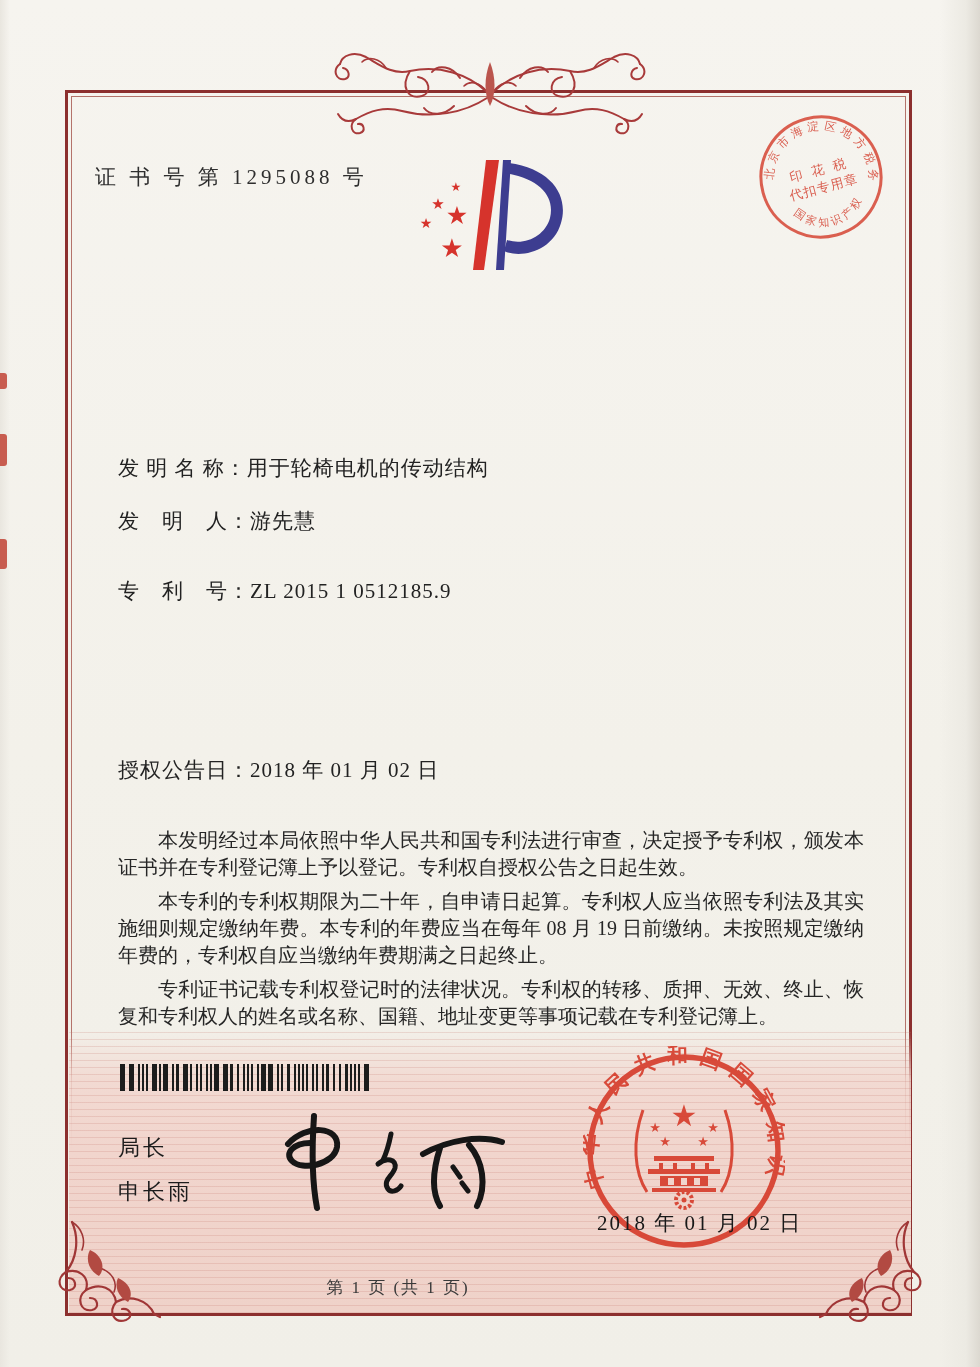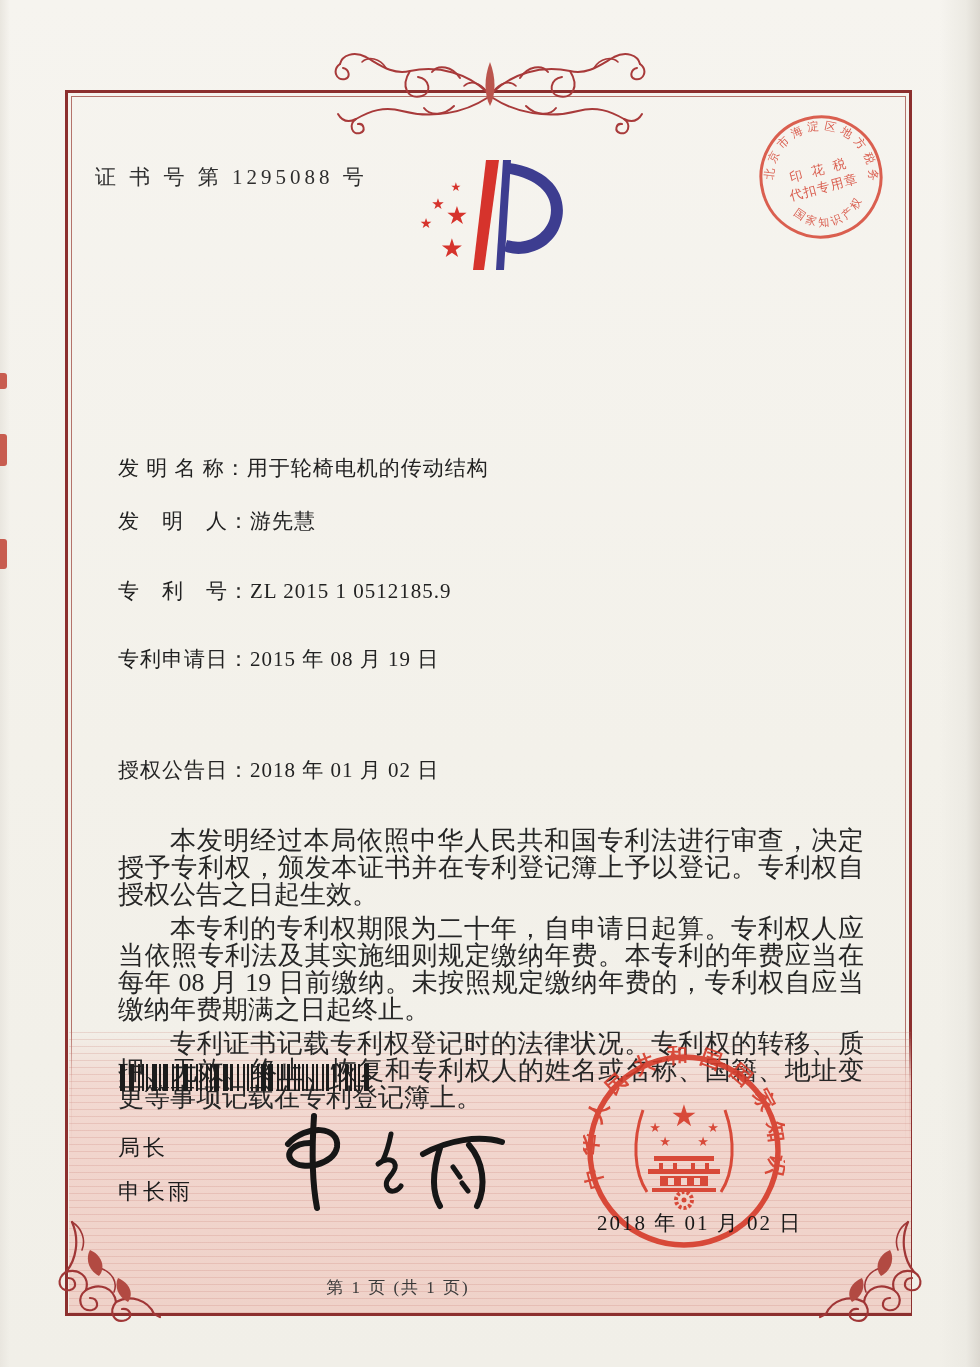--- a/index.html
+++ b/index.html
@@ -31,21 +31,21 @@
       linear-gradient(180deg, rgba(242,214,206,0) 0px, rgba(242,214,206,0.85) 50px, #f1d5cd 120px, #efd2c9 100%);
   }
   
   .cert-no{left:95px; top:163px; font-size:21px; letter-spacing:4px; color:#2e2e2e;}
   .title{
     left:65px; top:293px; width:847px; text-align:center;
     font-size:46px; font-weight:600; color:#101010;
     letter-spacing:31px; padding-left:31px; box-sizing:border-box;
   }
   .field{left:118px; font-size:21px; color:#222; letter-spacing:1px; white-space:nowrap;}
-  .paras{left:118px; top:827px; width:746px; font-size:26px; line-height:27px; color:#262626; text-align:justify;}
+  .paras{left:118px; top:827px; width:746px; font-size:20px; line-height:27px; color:#262626; text-align:justify;}
   .paras p{margin:0 0 7px 0; text-indent:2em;}
   .director{left:118px; top:1133px; font-size:22px; color:#1d1d1d; letter-spacing:3px;}
   .director2{left:118px; top:1177px; font-size:22px; color:#1d1d1d; letter-spacing:3px;}
   .seal-date{left:597px; top:1209px; font-size:21px; color:#181818; letter-spacing:2px;}
   .footer{left:0; top:1276px; width:796px; text-align:center; font-size:17px; color:#3a3a3a; letter-spacing:2px;}
   
   .edge-mark{left:0; width:7px; background:#c24436; border-radius:0 3px 3px 0; opacity:.85; filter:blur(.4px);}
   
   .barcode{left:120px; top:1064px; width:252px; height:27px; display:flex; align-items:stretch;}
   .barcode span{display:block; height:100%;}
@@ -144,21 +144,20 @@
       <text font-size="11" fill="#d64a3a" letter-spacing="3">
         <textPath href="#taxBottom" startOffset="4">国家知识产权局</textPath>
       </text>
     </g>
   </svg>
 
 
   <div class="abs field" style="top:454px;"><span>发 明 名 称：</span><span>用于轮椅电机的传动结构</span></div>
   <div class="abs field" style="top:507px;"><span>发　明　人：</span><span>游先慧</span></div>
   <div class="abs field" style="top:577px;"><span>专　利　号：</span><span>ZL 2015 1 0512185.9</span></div>
-  <div class="abs field" style="top:645px;"><span>专利申请日：</span><span>2015 年 08 月 19 日</span></div>
   <div class="abs field" style="top:756px;"><span>授权公告日：</span><span>2018 年 01 月 02 日</span></div>
 
   <div class="abs paras">
     <p>本发明经过本局依照中华人民共和国专利法进行审查，决定授予专利权，颁发本证书并在专利登记簿上予以登记。专利权自授权公告之日起生效。</p>
     <p>本专利的专利权期限为二十年，自申请日起算。专利权人应当依照专利法及其实施细则规定缴纳年费。本专利的年费应当在每年 08 月 19 日前缴纳。未按照规定缴纳年费的，专利权自应当缴纳年费期满之日起终止。</p>
     <p>专利证书记载专利权登记时的法律状况。专利权的转移、质押、无效、终止、恢复和专利权人的姓名或名称、国籍、地址变更等事项记载在专利登记簿上。</p>
   </div>
 
   <div class="abs barcode" id="barcode">
       <span class="bar" style="width: 5px;"></span>

